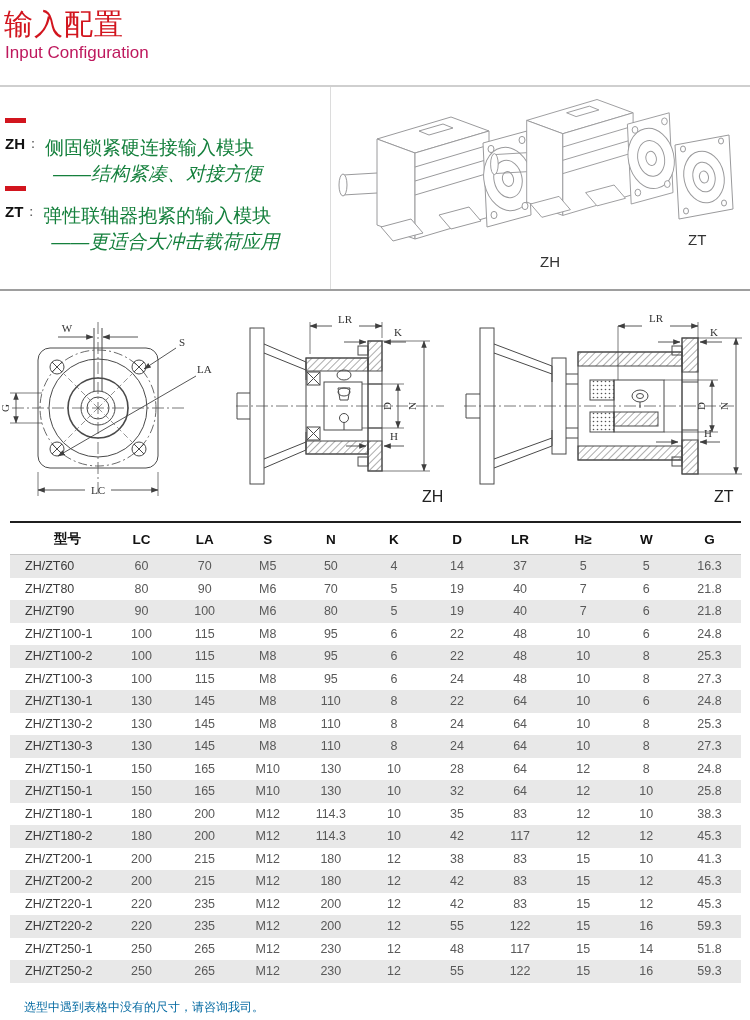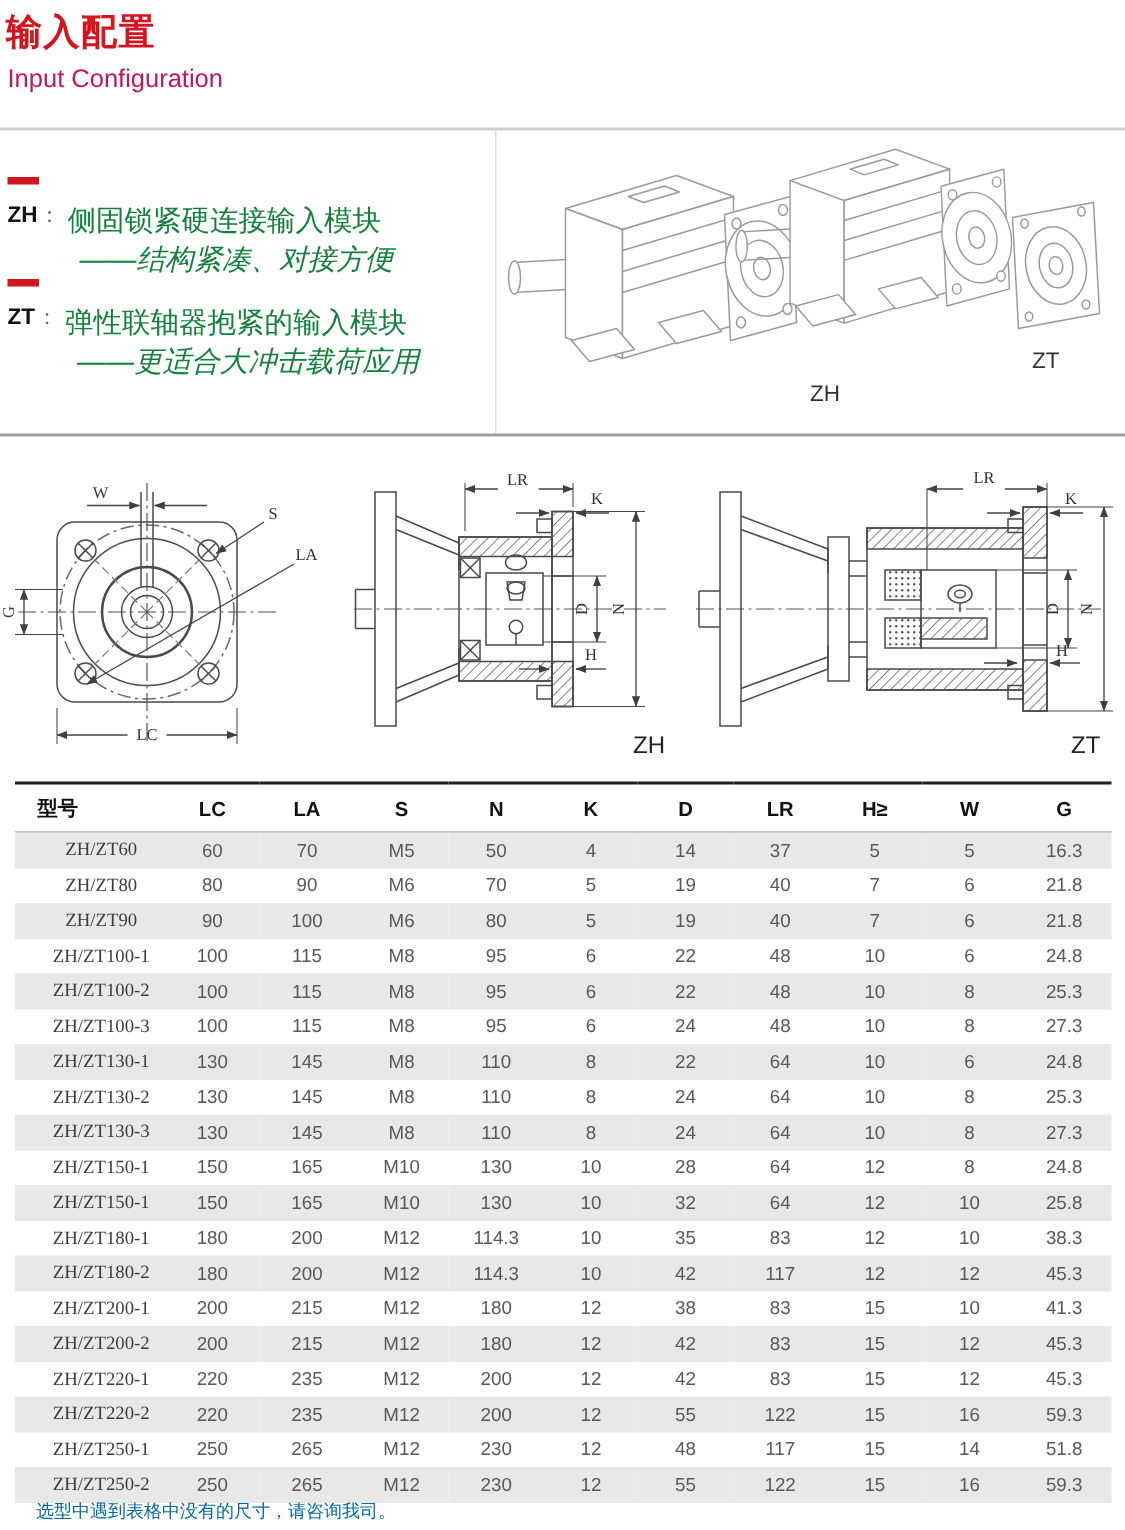--- a/index.html
+++ b/index.html
@@ -1,39 +1,39 @@
 <!DOCTYPE html>
 <html style="--accent: #d2151e; --stripe: #e8e8e8;"><head>
 <meta charset="utf-8">
 <style>
   html,body{margin:0;padding:0;}
   body{width:750px;height:1020px;background:#fff;font-family:"Liberation Sans",sans-serif;position:relative;overflow:hidden;}
   .abs{position:absolute;}
-  .page-title{left:4px;top:5px;font-size:24px;font-weight:700;color:var(--accent);letter-spacing:1px;}
+  .page-title{left:4px;top:5px;font-size:29px;font-weight:400;color:var(--accent);letter-spacing:1px;}
   .page-subtitle{left:5px;top:43px;font-size:17px;color:#be185d;}
   .divider1{left:0;top:85px;width:750px;height:2px;background:#cfcfcf;}
   .divider2{left:0;top:289px;width:750px;height:2px;background:#9e9e9e;}
   .intro-item{left:5px;width:320px;}
   .red-dash{width:21px;height:5px;background:var(--accent);margin-bottom:12px;}
   .intro-row{display:flex;align-items:flex-start;}
   .intro-code{font-weight:bold;font-size:15px;color:#111;}
   .intro-colon{font-size:14px;color:#666;margin:0 5px 0 1px;}
   .intro-text{font-size:19px;color:#15803d;line-height:1.35;}
   .intro-line2{padding-left:8px;font-style:italic;}
   .product-panel{left:330px;top:87px;width:420px;height:202px;border-left:1px solid #dcdcdc;}
   .dwg{position:absolute;}
   .dim{font-family:"Liberation Serif",serif;font-size:11px;fill:#333;}
   .dwg-label{font-family:"Liberation Sans",sans-serif;font-size:16px;fill:#222;}
   .iso-label{font-family:"Liberation Sans",sans-serif;font-size:15px;fill:#333;}
   .spec-table{position:absolute;left:10px;top:521px;width:731px;border-collapse:collapse;table-layout:fixed;}
   .spec-table thead tr{border-top:2px solid #1f1f1f;border-bottom:1px solid #c6c6c6;}
   .spec-table th{padding:7px 0 6px;font-size:13.5px;color:#111;text-align:center;font-weight:bold;}
-  .spec-table th.model{text-align:left;padding-left:15px;}
+  .spec-table th.model{text-align:center;padding-left:15px;}
   .spec-table td{font-size:12.5px;color:#595959;text-align:center;padding:4px 0 4.5px;}
-  .spec-table td.model{text-align:center;padding-left:15px;color:#3c3c3c;font-family:Liberation Serif, serif;}
+  .spec-table td.model{text-align:left;padding-left:15px;color:#3c3c3c;}
   .spec-table tr.stripe td{background:var(--stripe);}
   .footnote{left:24px;top:999px;font-size:12px;color:#0369a1;}
 </style>
 </head>
 <body>
 
 <div class="abs page-title">输入配置</div>
 <div class="abs page-subtitle">Input Configuration</div>
 <div class="abs divider1"></div>
 

